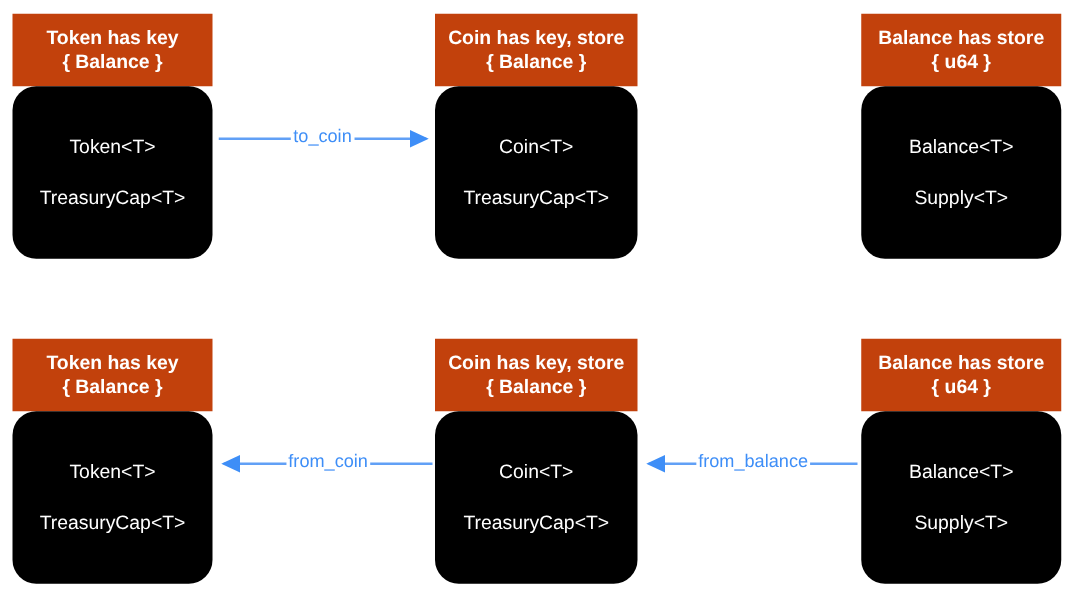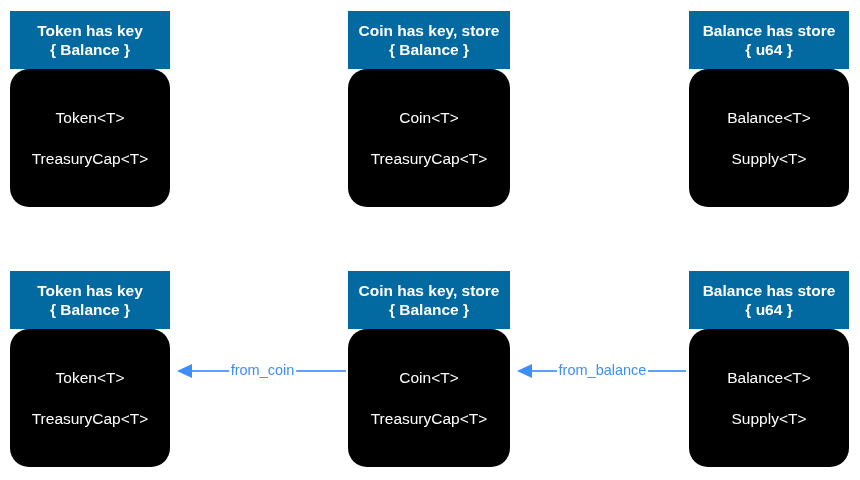--- a/index.html
+++ b/index.html
@@ -14,21 +14,21 @@
     height: 480px;
     background: #ffffff;
     overflow: hidden;
   }
   .box {
     position: absolute;
     height: 196px;
   }
   .box-header {
     height: 58px;
-    background: #0369a1;
+    background: #c2410c;
     color: #ffffff;
     font-weight: bold;
     font-size: 15.5px;
     line-height: 19.5px;
     display: flex;
     flex-direction: column;
     align-items: center;
     justify-content: center;
     text-align: center;
   }
@@ -116,20 +116,25 @@
     <div class="box-header">
       <div>Balance has store</div>
       <div>{ u64 }</div>
     </div>
     <div class="box-body">
       <div>Balance&lt;T&gt;</div>
       <div>Supply&lt;T&gt;</div>
     </div>
   </div>
 
+  <div class="arrow" style="left:173px; top:98px; width:170px;">
+    <div class="arrow-line"></div>
+    <div class="arrow-head arrow-head-right"></div>
+    <span class="arrow-label">to_coin</span>
+  </div>
 
 
   <div class="box" style="left:10px; top:271px; width:160px;">
     <div class="box-header">
       <div>Token has key</div>
       <div>{ Balance }</div>
     </div>
     <div class="box-body">
       <div>Token&lt;T&gt;</div>
       <div>TreasuryCap&lt;T&gt;</div>

